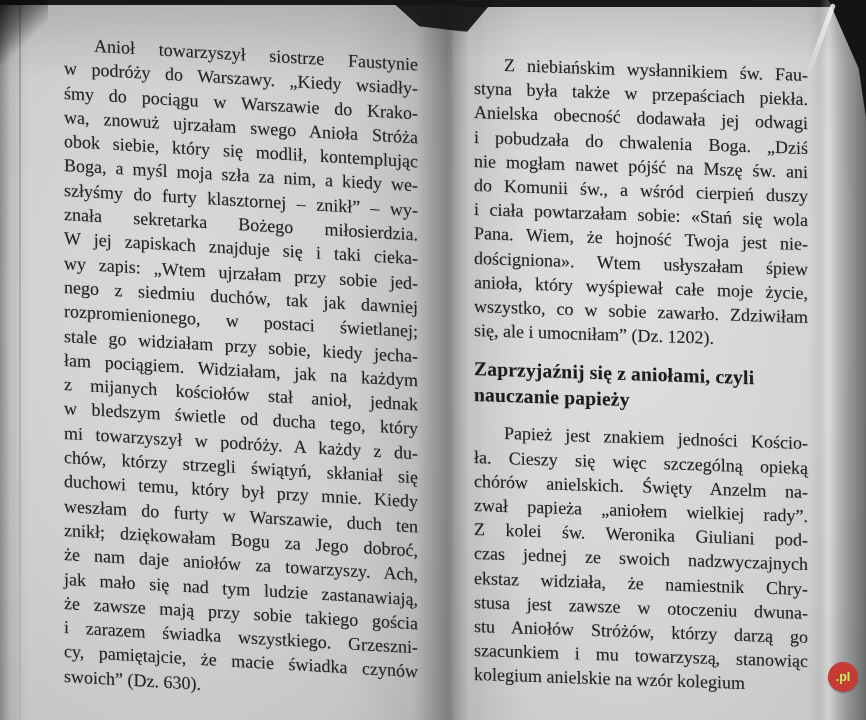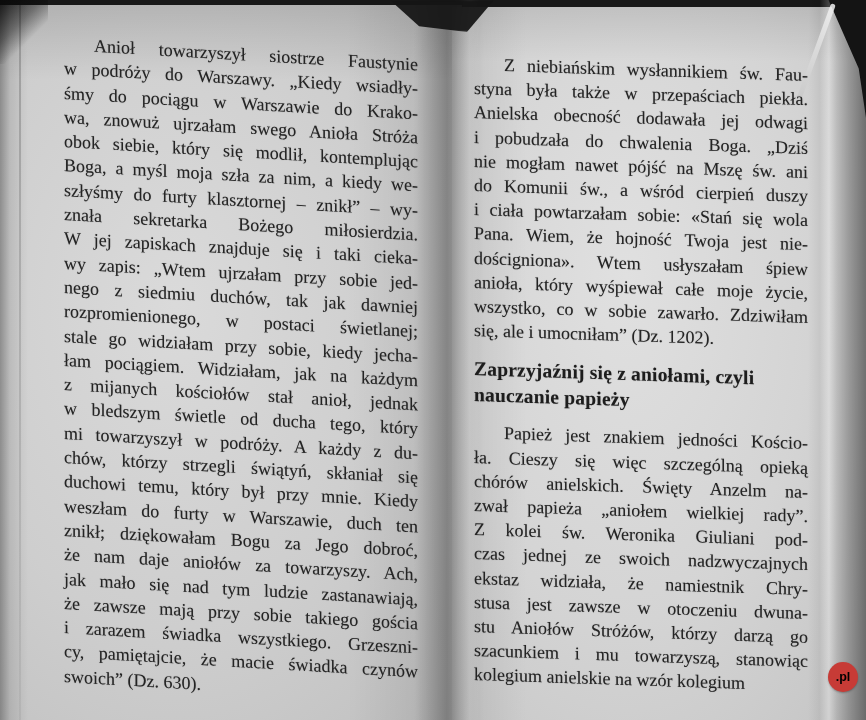--- a/index.html
+++ b/index.html
@@ -95,21 +95,21 @@
     font-family:"Liberation Sans","DejaVu Sans",sans-serif; z-index:20;
   }
   .wm-text {
     position:absolute; right:23px; bottom:3px;
     font-size:31px; font-weight:bold; letter-spacing:0.5px;
     color:rgba(255,255,255,0.55);
     text-shadow:0 1px 2px rgba(0,0,0,0.14);
   }
   .wm-badge {
     position:absolute; right:0; top:12px; width:30px; height:30px;
-    border-radius:50%; background:#c73b36; color:#000000;
+    border-radius:50%; background:#c73b36; color:#bef264;
     font-size:12.5px; font-weight:bold;
     display:flex; align-items:center; justify-content:center;
     box-shadow:0 1px 2px rgba(0,0,0,0.28);
   }
 </style>
 </head>
 <body>
 
 <div class="photo">
 

